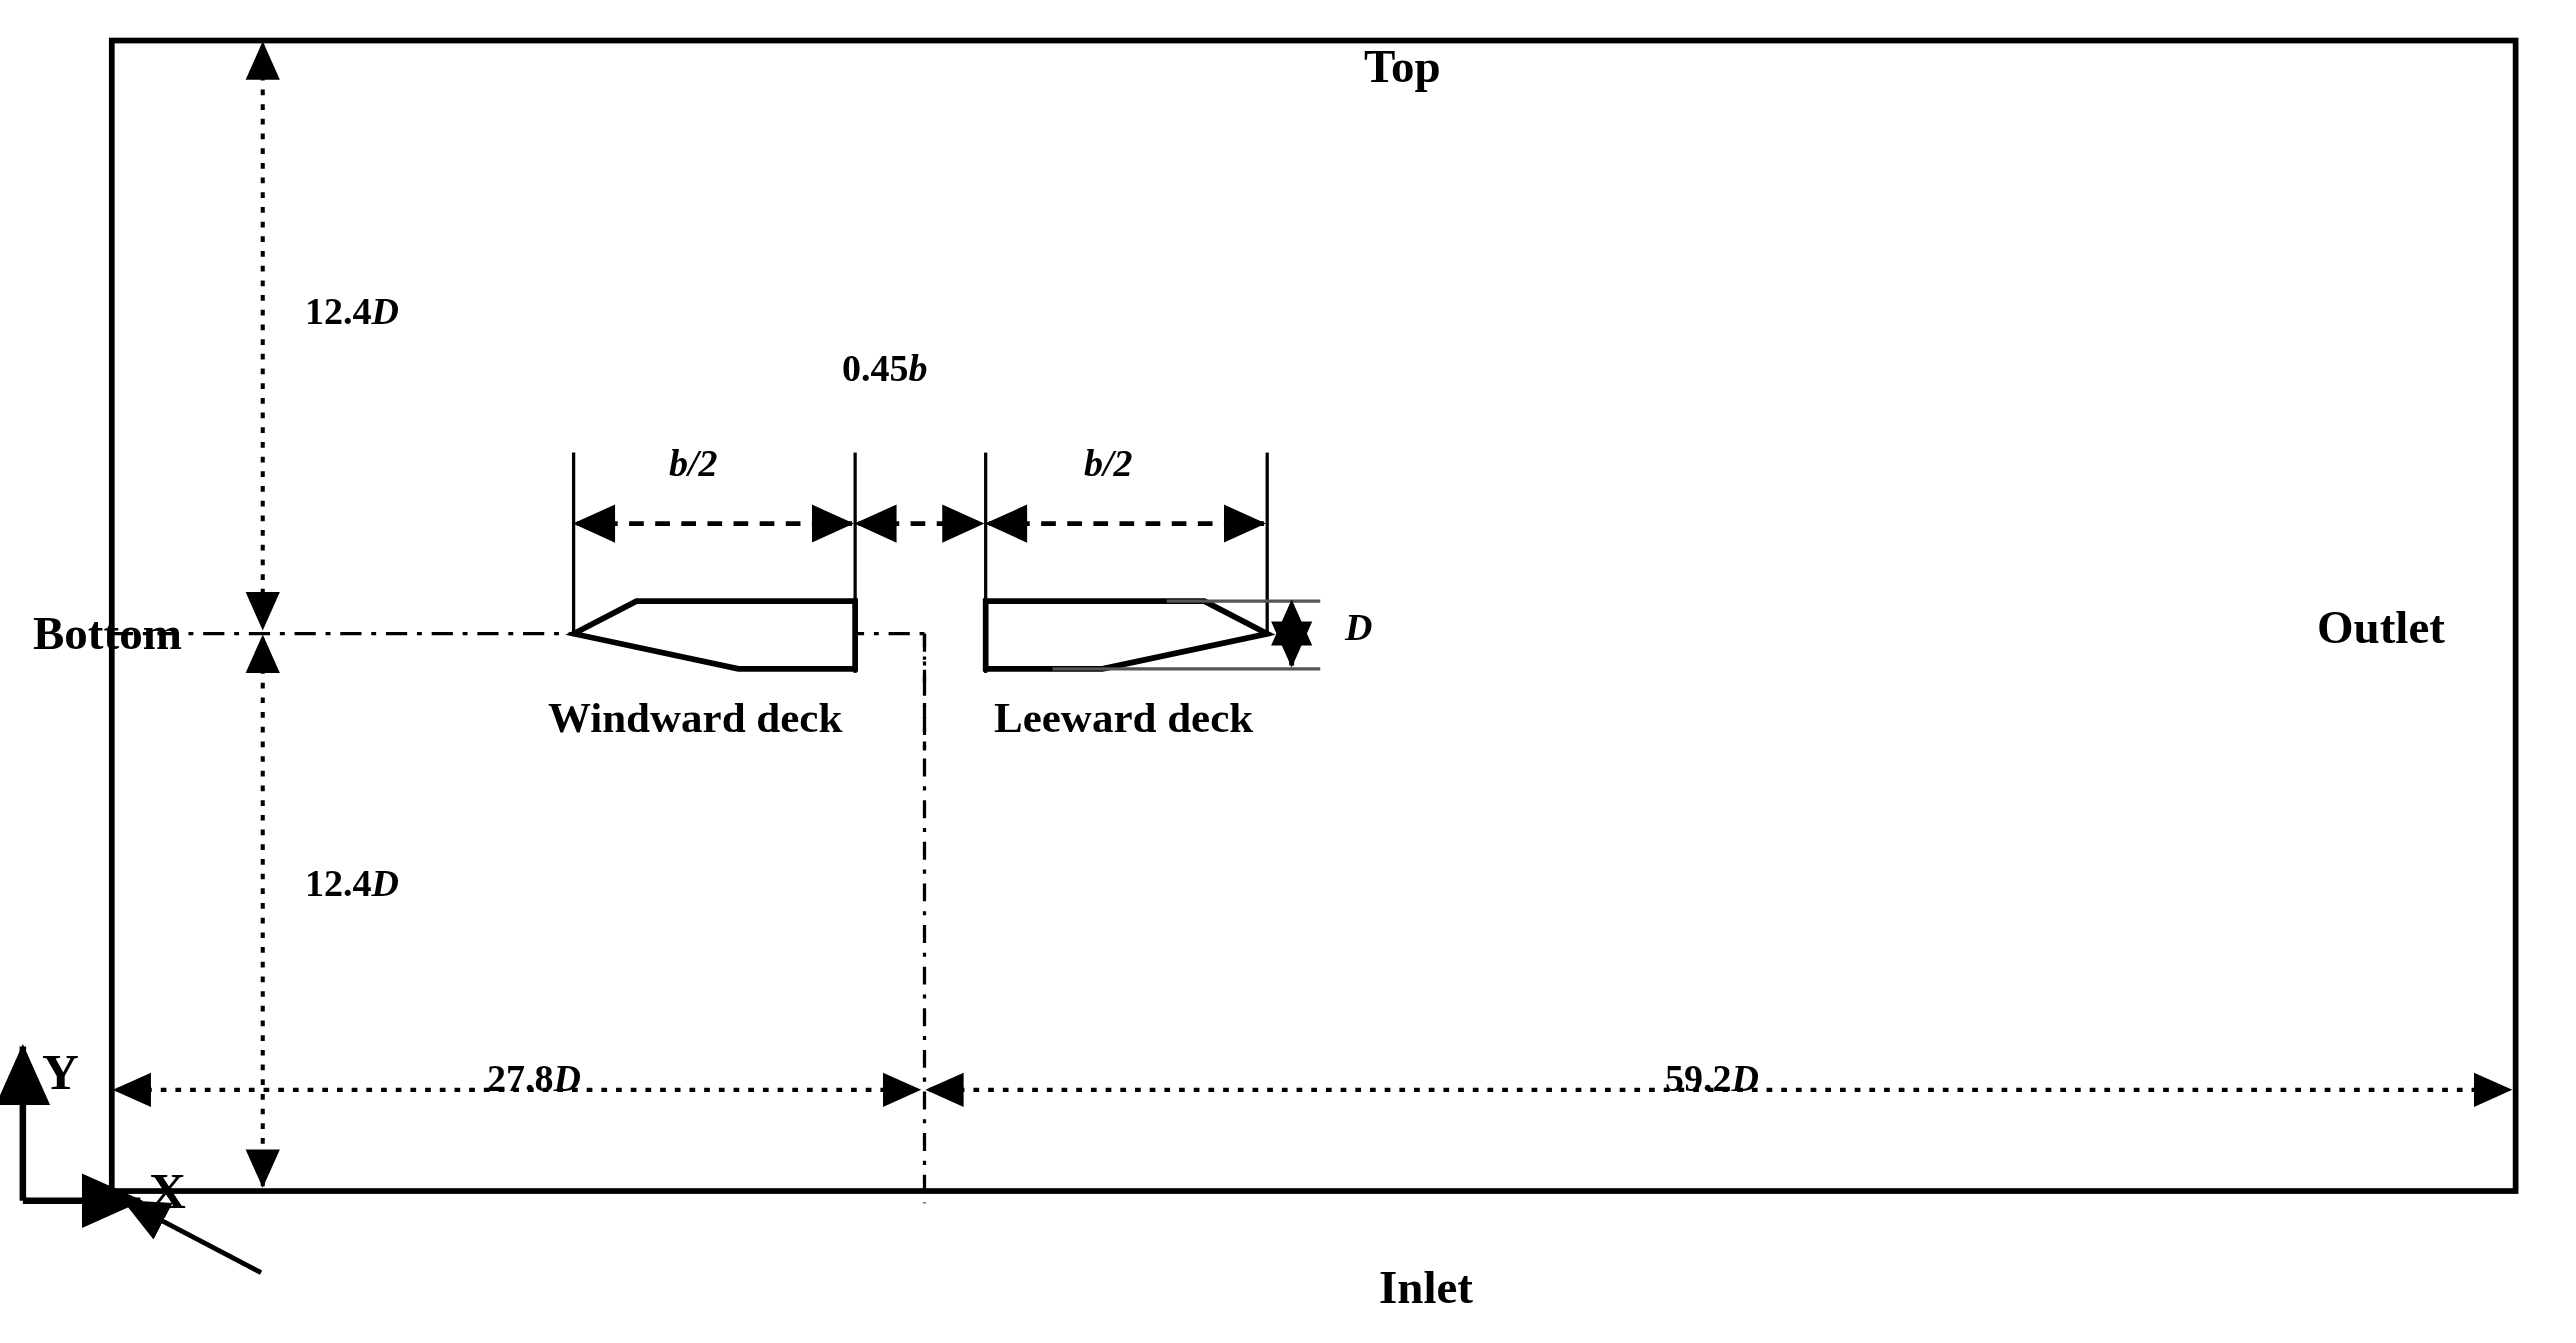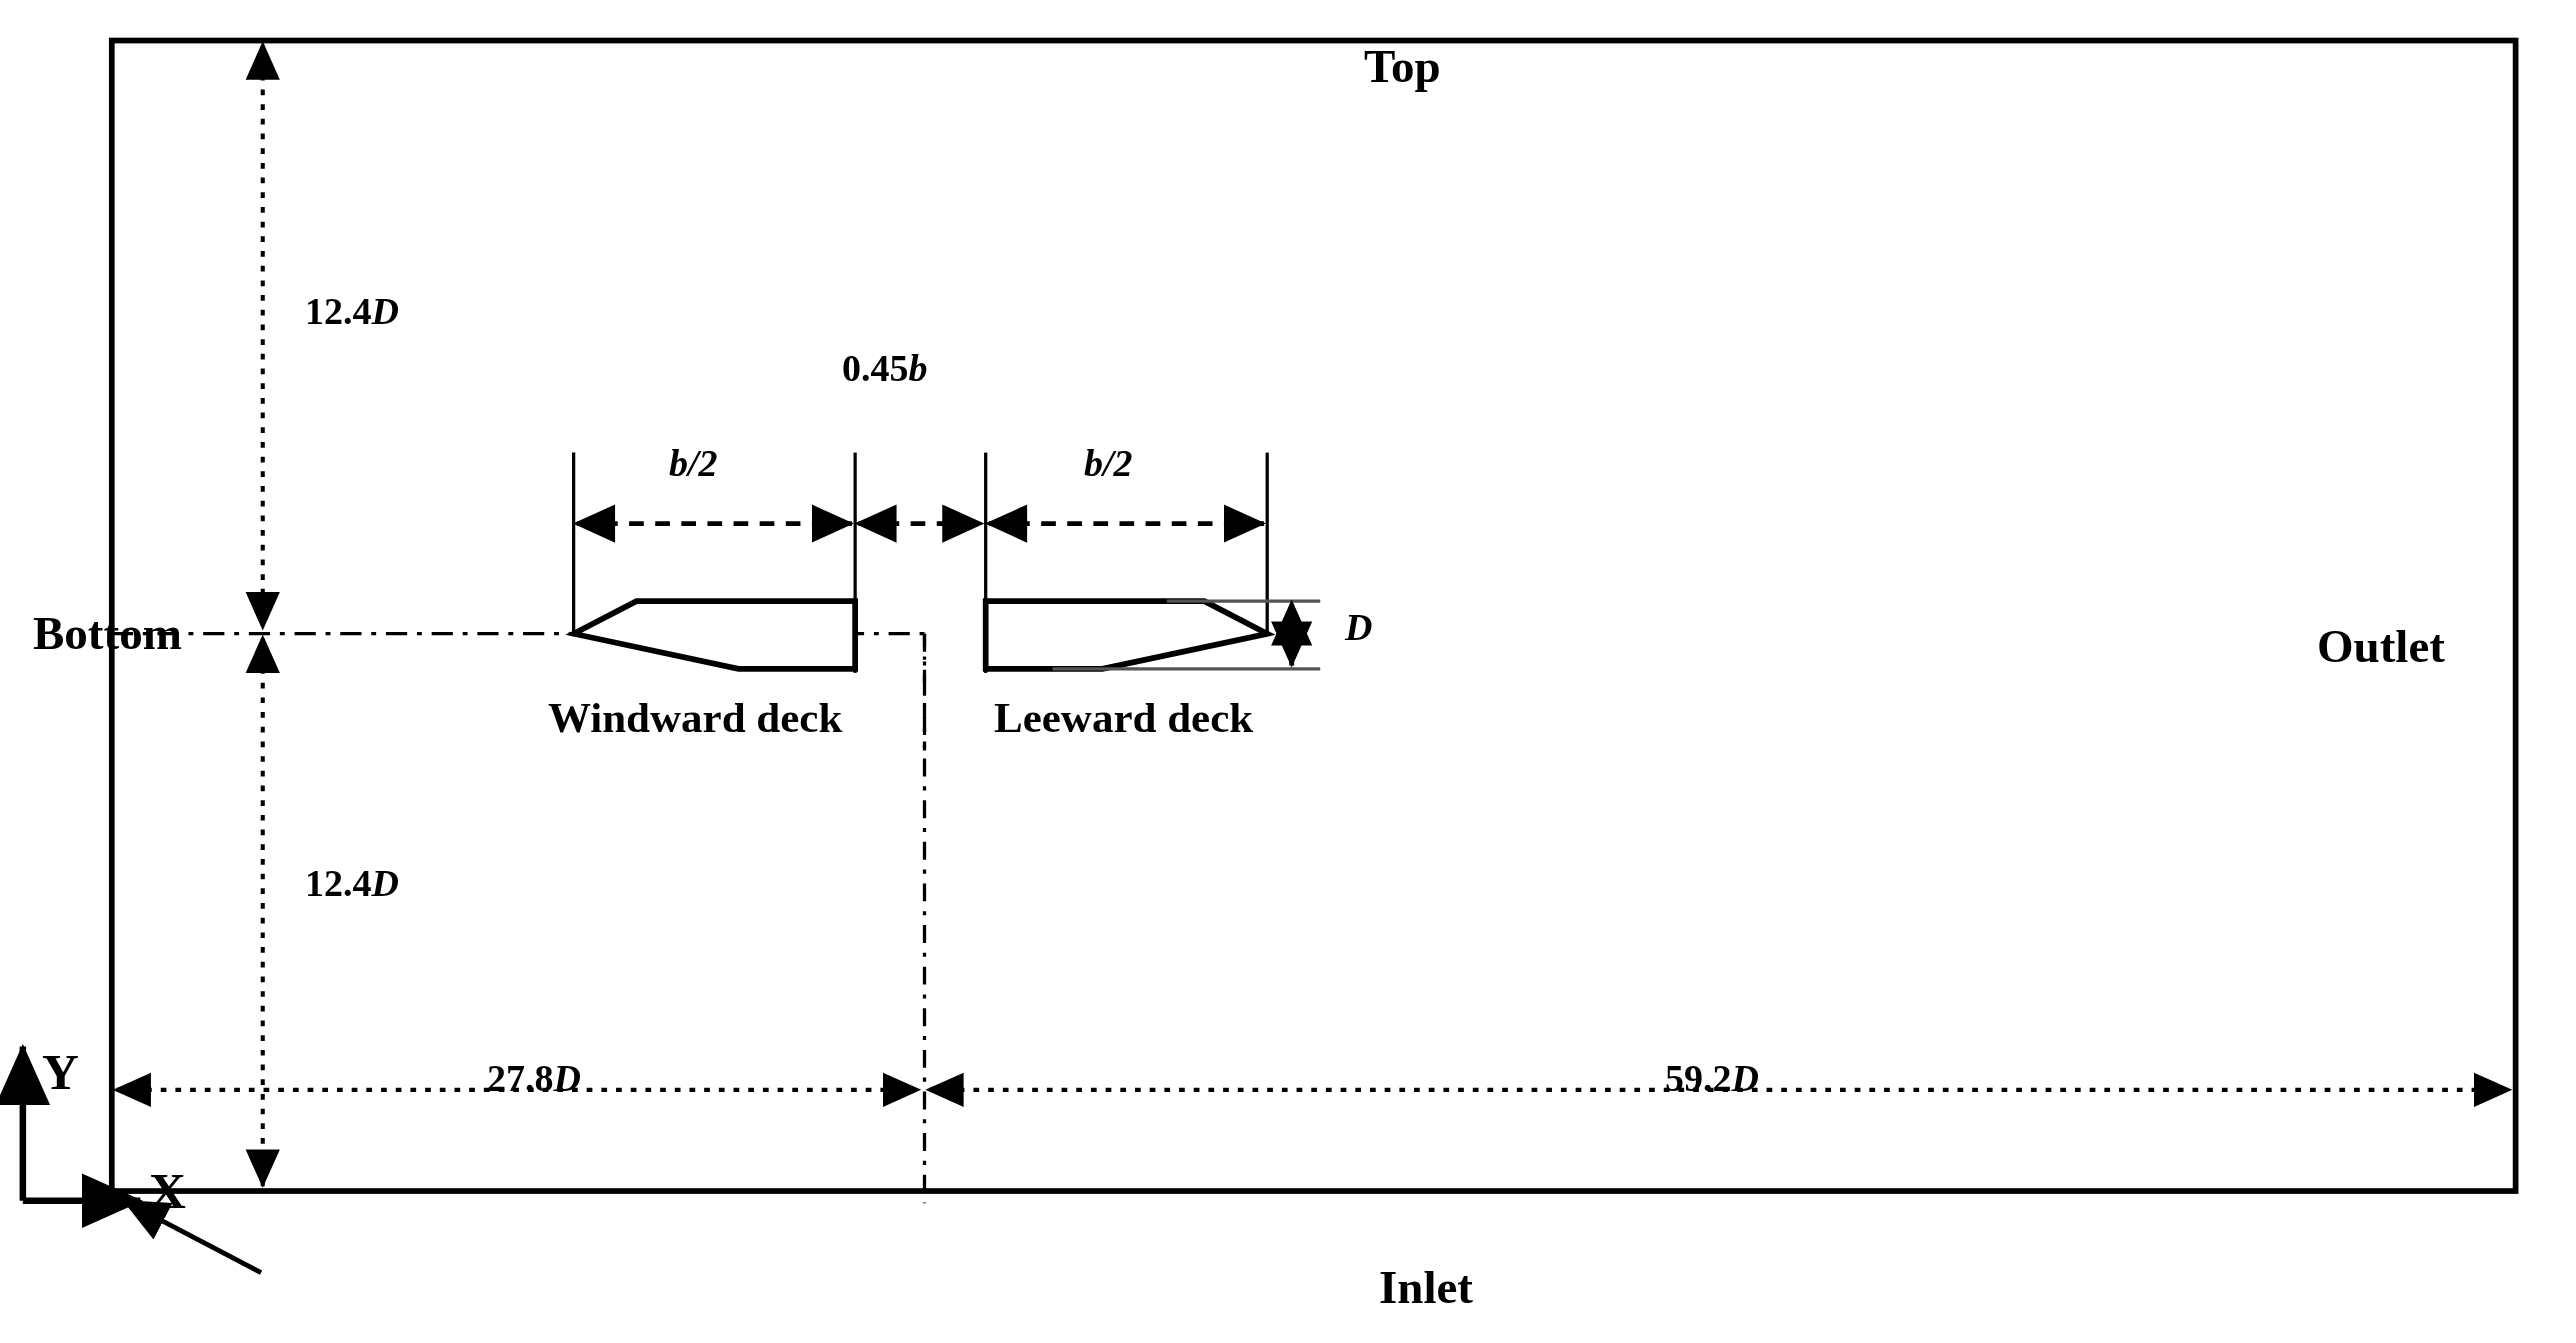--- a/index.html
+++ b/index.html
@@ -76,21 +76,21 @@
   <line x1="28" y1="1452" x2="28" y2="1263" stroke="#000" stroke-width="8" marker-end="url(#arrHeadSm)"></line>
   <line x1="28" y1="1452" x2="172" y2="1452" stroke="#000" stroke-width="8" marker-end="url(#arrHeadSm)"></line>
 </svg>
 
 <div class="lbl lbl-bound" style="left:1364px;top:23px;">Top</div>
 
 <div class="lbl lbl-bound" style="left:1379px;top:1244px;">Inlet</div>
 
 <div class="lbl lbl-bound" style="left:33px;top:590px;">Bottom</div>
 
-<div class="lbl lbl-bound" style="left:2317px;top:603px;">Outlet</div>
+<div class="lbl lbl-bound" style="left:2317px;top:584px;">Outlet</div>
 
 <div class="lbl lbl-dim" style="left:305px;top:273px;"><span>12.4</span><span class="it">D</span></div>
 
 <div class="lbl lbl-dim" style="left:305px;top:845px;"><span>12.4</span><span class="it">D</span></div>
 
 <div class="lbl lbl-dim" style="left:487px;top:1040px;"><span>27.8</span><span class="it">D</span></div>
 
 <div class="lbl lbl-dim" style="left:1665px;top:1040px;"><span>59.2</span><span class="it">D</span></div>
 
 <div class="lbl lbl-dim" style="left:842px;top:330px;"><span>0.45</span><span class="it">b</span></div>

